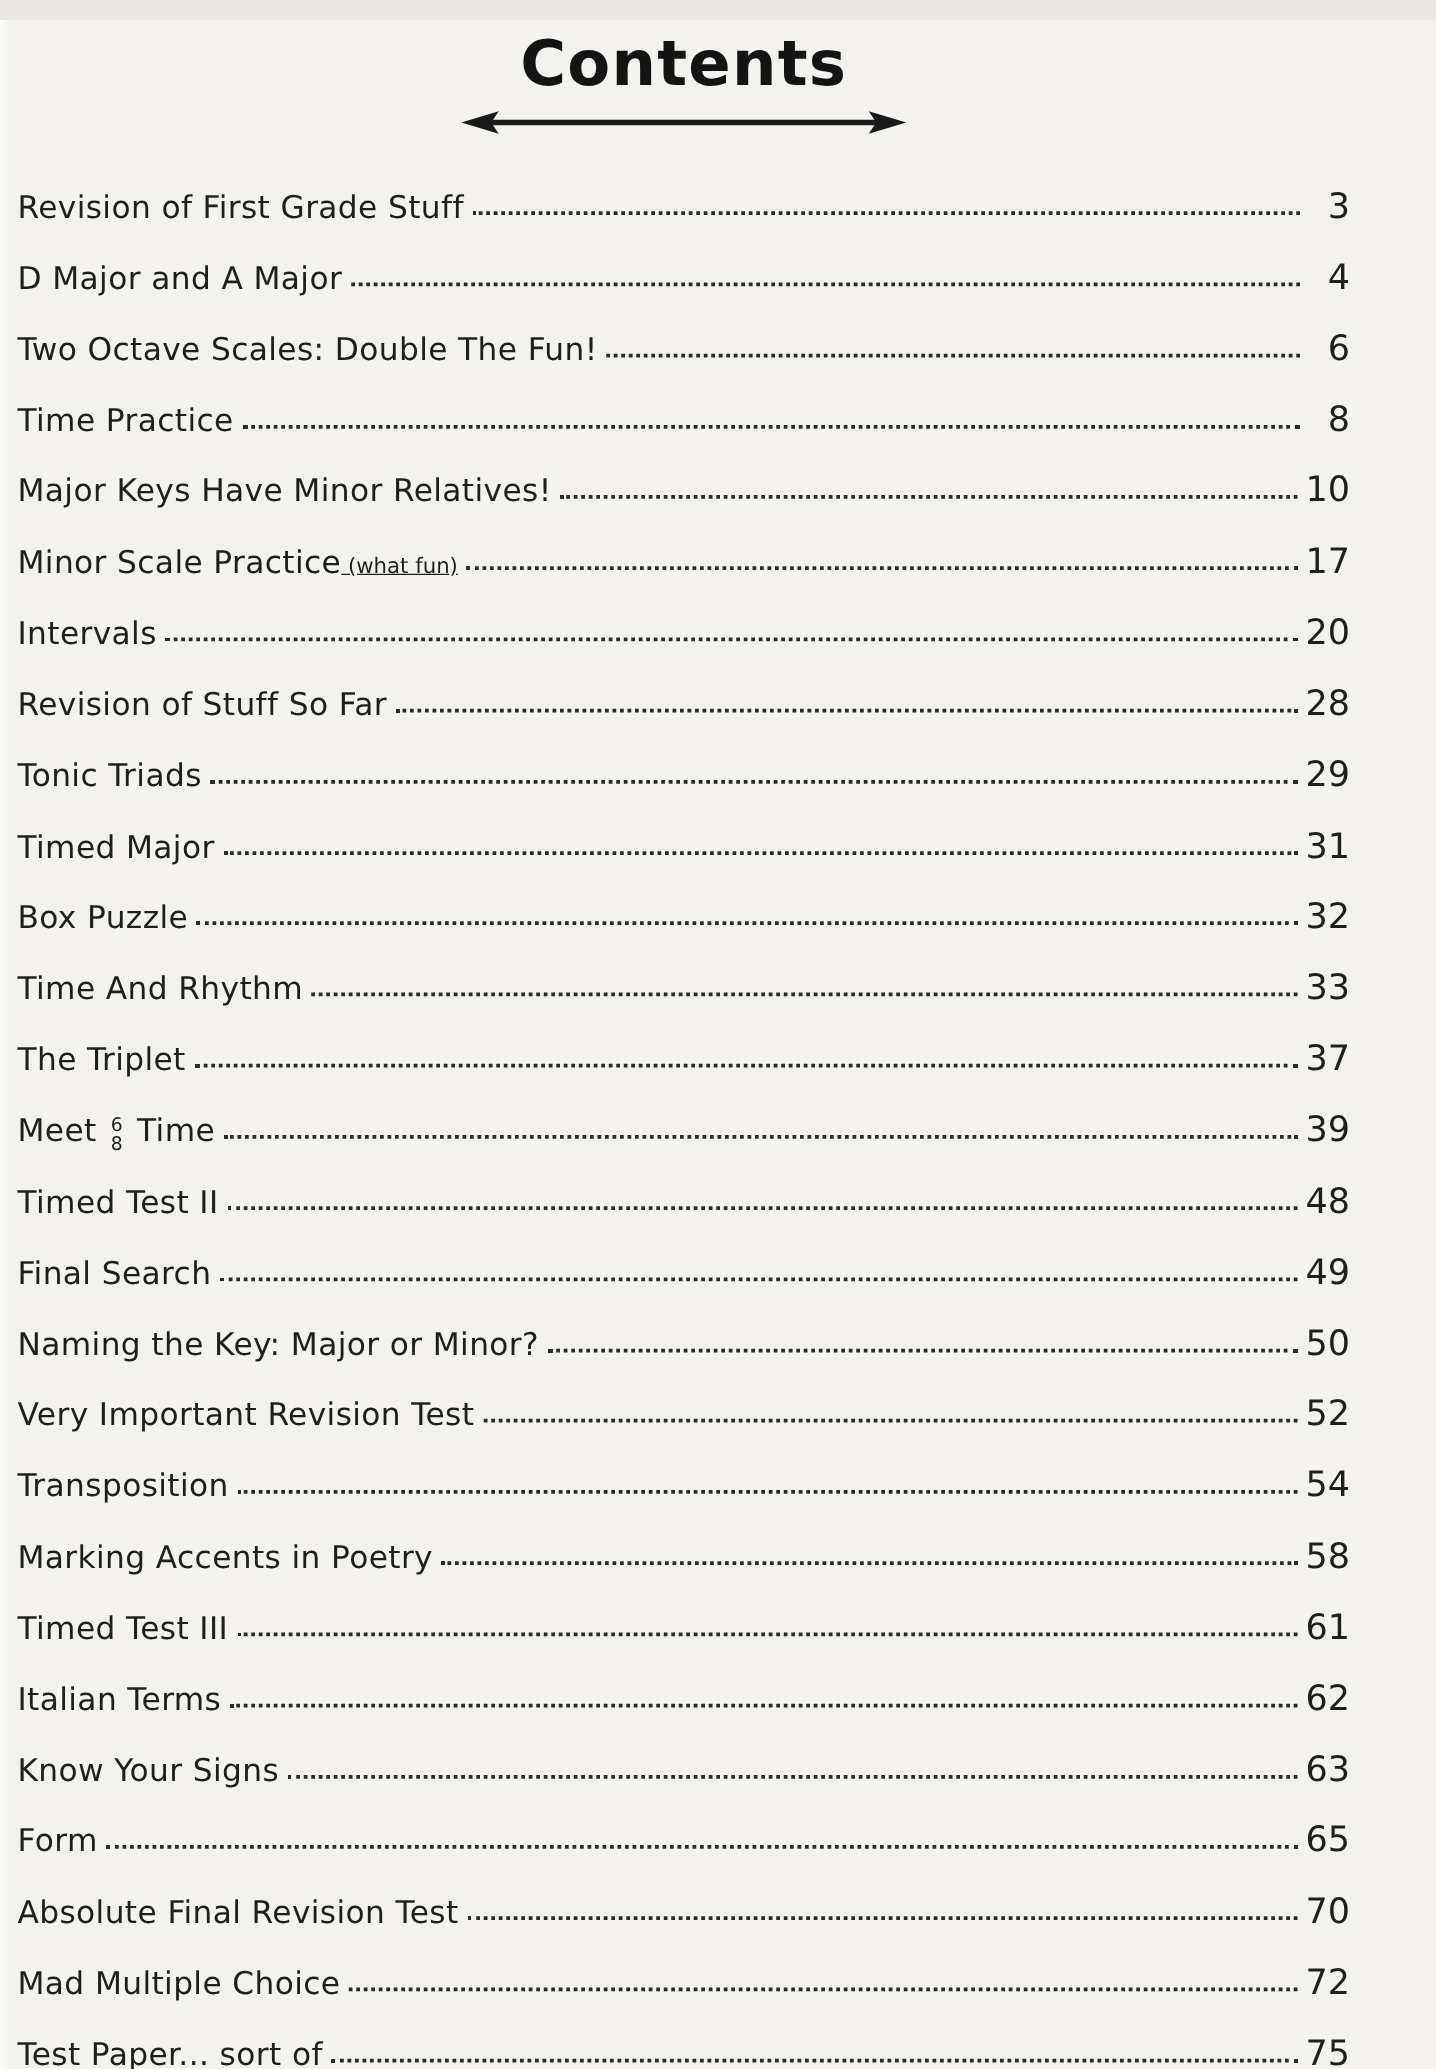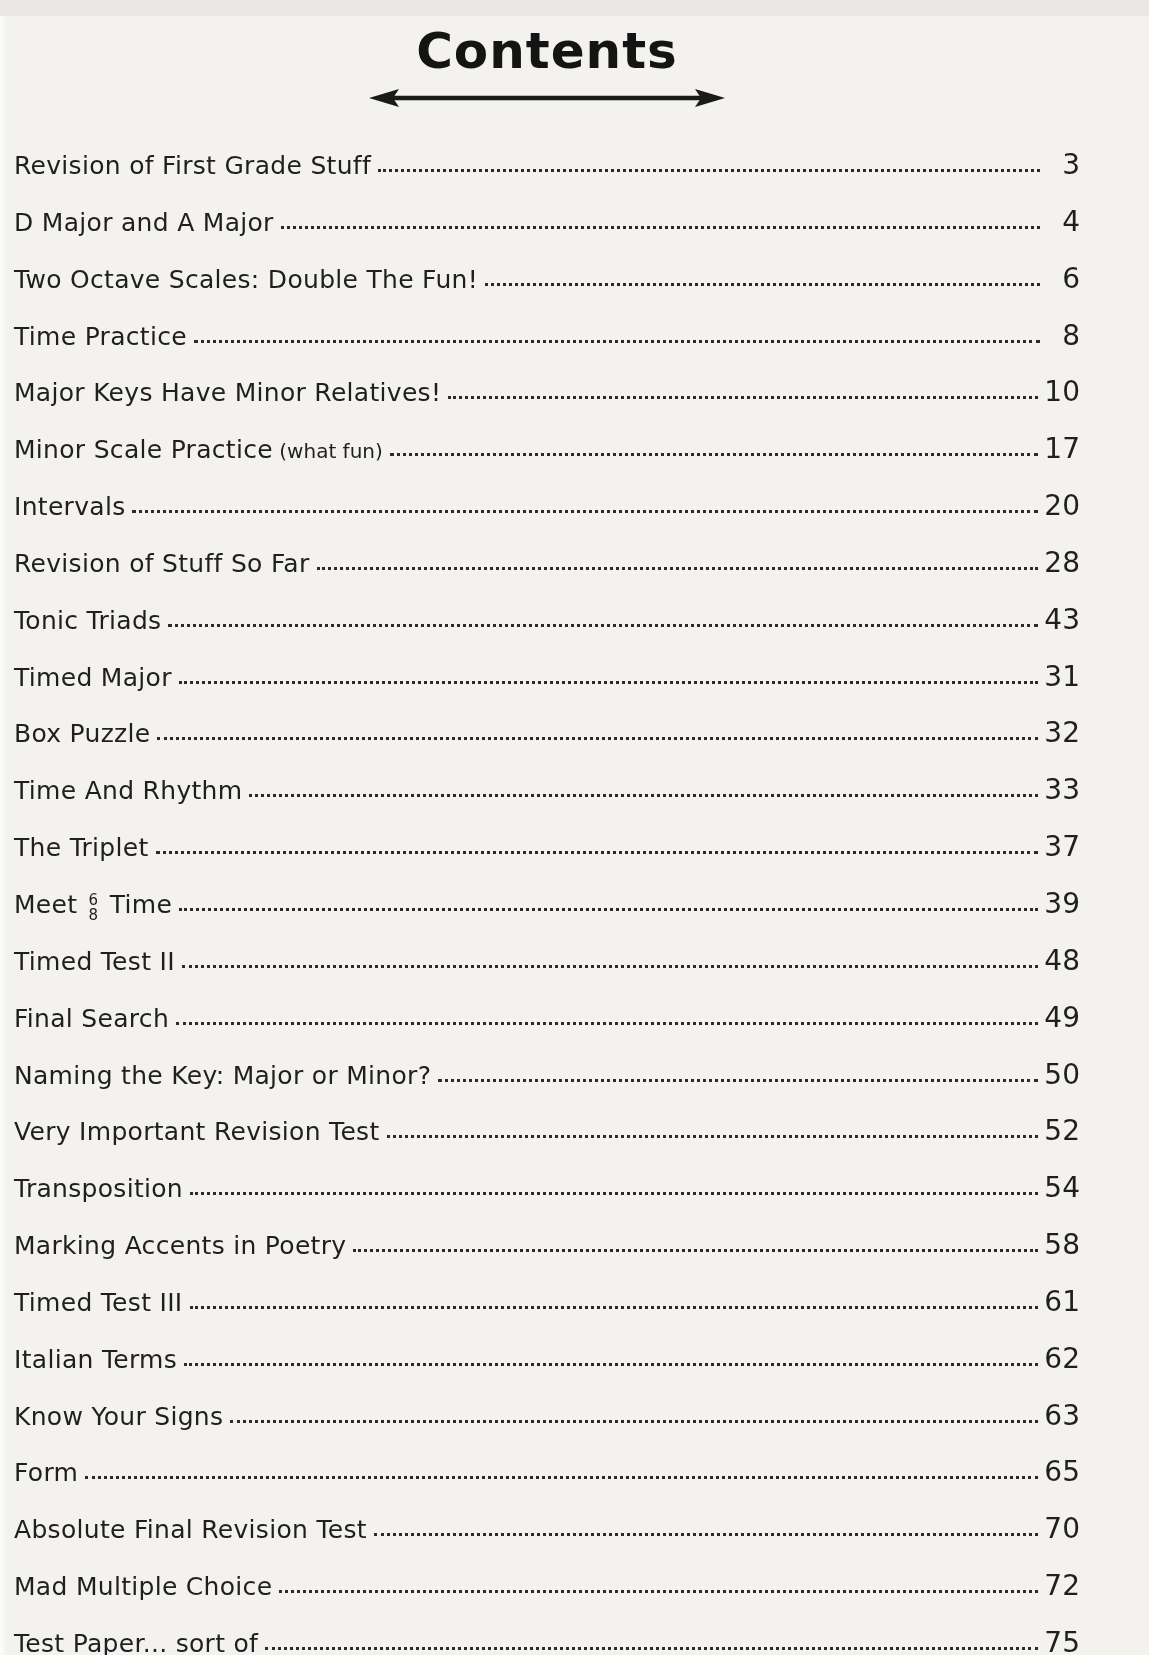--- a/index.html
+++ b/index.html
@@ -52,22 +52,23 @@
     height:56.85px;
     line-height:56.85px;
     white-space:nowrap;
     justify-content:center;
   }
   .toc-title{
     font-size:25px;
     letter-spacing:0.3px;
   }
   .note{
-    font-size:20px;
+    font-size:17px;
     letter-spacing:0;
+    text-decoration:underline;
   }
   .frac{
     display:inline-block;
     text-align:center;
     font-size:15px;
     line-height:0.95;
     vertical-align:-0.45em;
     margin:0 3px;
   }
   .frac span{display:block;}
@@ -135,21 +136,21 @@
         <span class="pagenum">20</span>
       </div>
       <div class="toc-row">
         <span class="toc-title">Revision of Stuff So Far</span>
         <span class="leader"></span>
         <span class="pagenum">28</span>
       </div>
       <div class="toc-row">
         <span class="toc-title">Tonic Triads</span>
         <span class="leader"></span>
-        <span class="pagenum">43</span>
+        <span class="pagenum">29</span>
       </div>
       <div class="toc-row">
         <span class="toc-title">Timed Major</span>
         <span class="leader"></span>
         <span class="pagenum">31</span>
       </div>
       <div class="toc-row">
         <span class="toc-title">Box Puzzle</span>
         <span class="leader"></span>
         <span class="pagenum">32</span>

